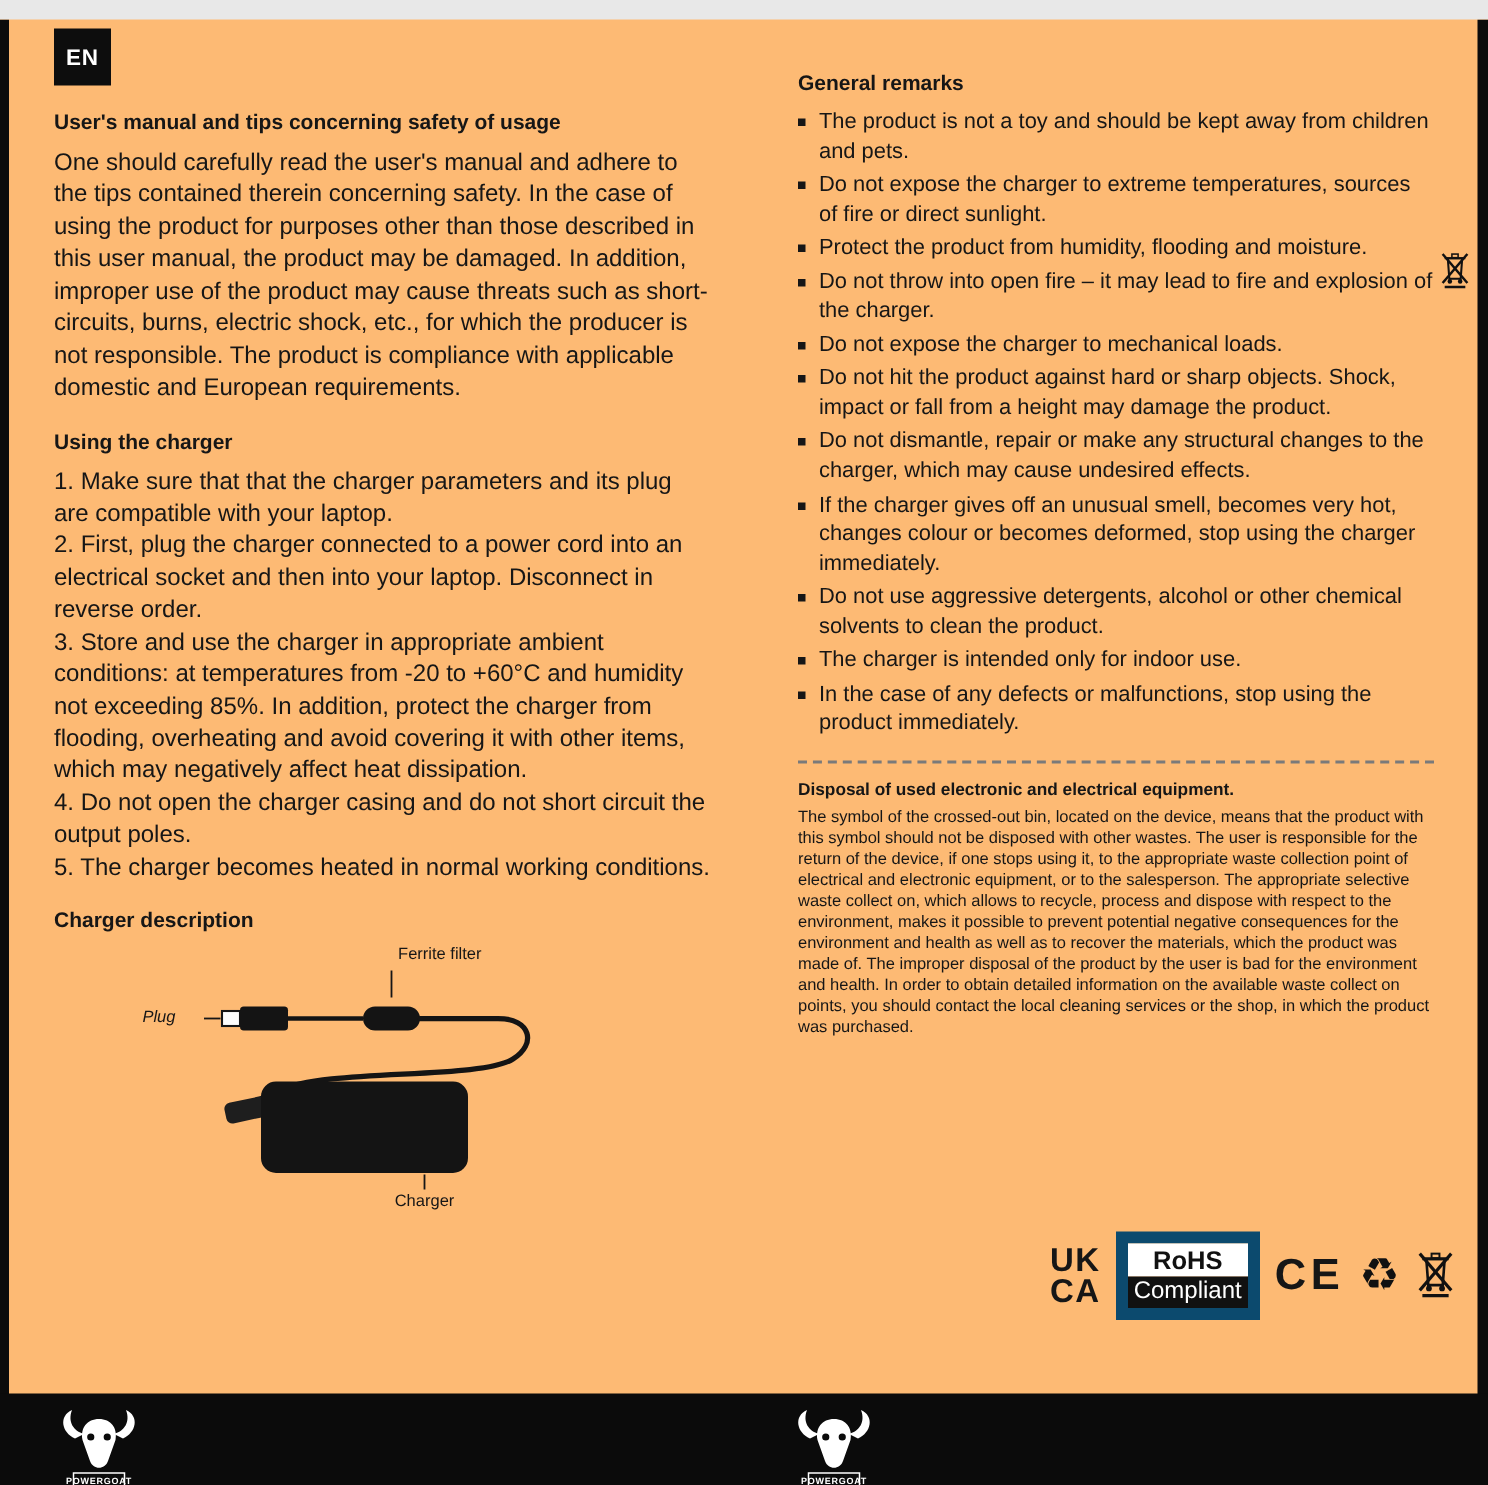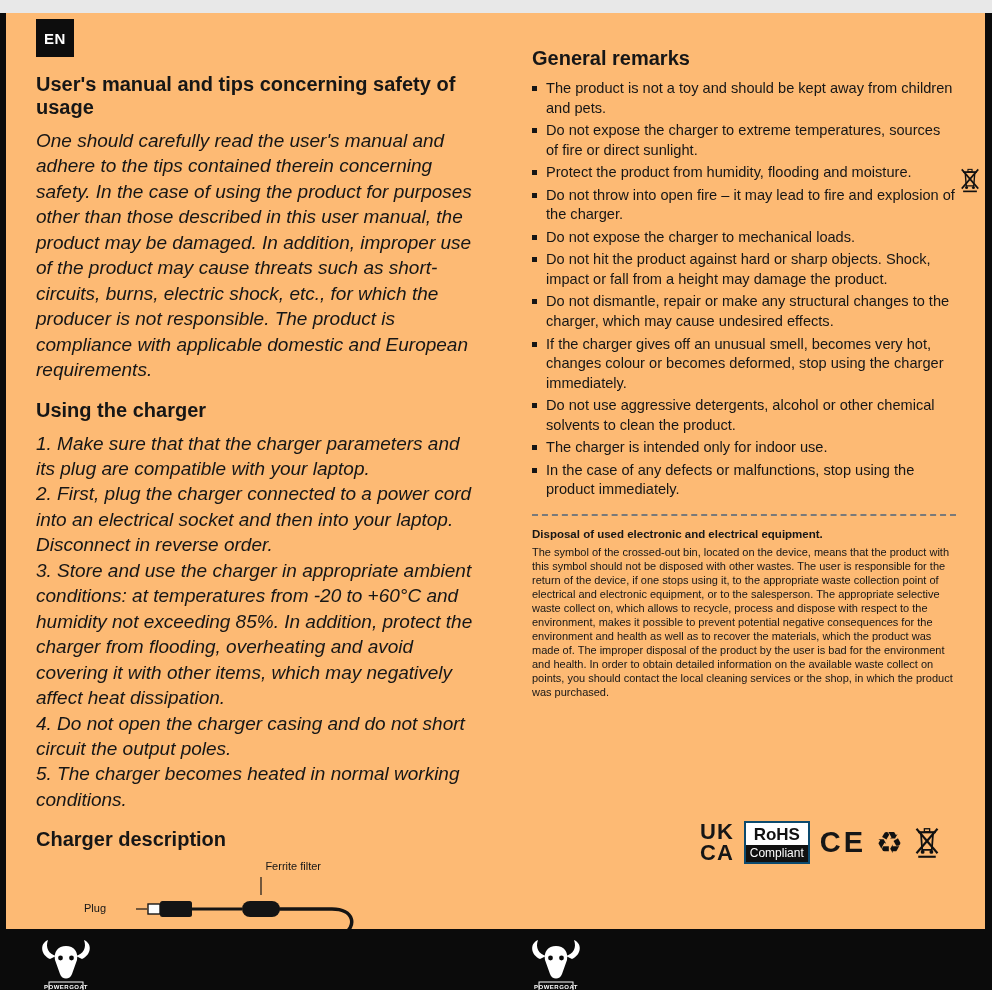--- a/index.html
+++ b/index.html
@@ -12,46 +12,46 @@
   .edge-left{left:0;width:6px;}
   .edge-right{right:0;width:7px;}
   .lang-badge{
     position:absolute;left:36px;top:6px;width:38px;height:38px;background:#0d0d0d;
     color:#fff;font-weight:700;font-size:15px;display:flex;align-items:center;justify-content:center;
     letter-spacing:.5px;
   }
   .col{position:absolute;}
   .col-left{left:36px;top:60px;width:438px;}
   .col-right{left:532px;top:34px;width:424px;}
-  .h{font-weight:700;font-size:20px;margin:0 0 9px 0;}
+  .h{font-weight:700;font-size:14px;margin:0 0 9px 0;}
   .h.mt{margin-top:16px;}
-  p.body{font-size:19px;line-height:1.34;margin:0 0 3px 0;font-style:italic;}
+  p.body{font-size:16px;line-height:1.34;margin:0 0 3px 0;}
   .steps p.body{margin:0;}
   .bullet{display:flex;gap:9px;font-size:14.6px;line-height:1.34;margin:0 0 3px 0;}
   .bullet::before{content:"";flex:none;width:5px;height:5px;background:#161616;margin-top:7px;}
   .divider{border:0;border-top:2px dashed #7a7a7a;margin:14px 0 12px 0;}
   .disposal-h{font-weight:700;font-size:11.5px;margin:0 0 6px 0;}
   .disposal-t{font-size:11px;line-height:1.27;margin:0;}
   
   .diagram{position:relative;width:438px;height:186px;margin:6px 0 8px 0;}
   .diagram svg{position:absolute;left:0;top:0;}
   .dlabel{position:absolute;font-size:11px;color:#161616;}
   .dlabel.ferrite{left:165px;top:0;width:120px;text-align:right;}
-  .dlabel.plug{left:48px;top:42px;width:58px;text-align:left;}
+  .dlabel.plug{left:23px;top:42px;width:58px;text-align:right;font-style:italic;}
   .dlabel.charger{left:197px;top:165px;width:100px;text-align:center;}
   .set-line{font-size:14.6px;display:flex;align-items:center;gap:10px;margin-top:6px;flex-wrap:wrap;}
   .set-label{font-weight:700;}
   .set-item{display:flex;align-items:center;gap:8px;}
   .set-item::before{content:"";width:5px;height:5px;background:#161616;}
   
   .badges{position:absolute;left:700px;top:808px;display:flex;align-items:center;gap:10px;}
   .ukca{font-weight:800;font-size:22px;line-height:.95;letter-spacing:1px;}
-  .rohs{border:2px solid #0c4a6e;text-align:center;line-height:1;}
+  .rohs{border:8px solid #0c4a6e;text-align:center;line-height:1;}
   .rohs-top{font-weight:700;font-size:17px;padding:3px 7px 2px;background:#fff;color:#111;}
-  .rohs-bottom{background:#111;color:#fff;font-size:12px;padding:2px 4px 3px;}
+  .rohs-bottom{background:#111;color:#fff;font-size:16px;padding:2px 4px 3px;}
   .ce{font-size:29px;font-weight:600;letter-spacing:3px;}
   .recycle{font-size:30px;line-height:1;color:#111;}
   
   .footer{position:absolute;left:0;right:0;top:916px;height:74px;background:#0b0b0b;}
   .logo{position:absolute;top:8px;width:60px;height:60px;}
   .logo.l1{left:36px;}
   .logo.l2{left:526px;}
   .bin-top-right{position:absolute;right:11px;top:152px;}
 </style>
 </head>

